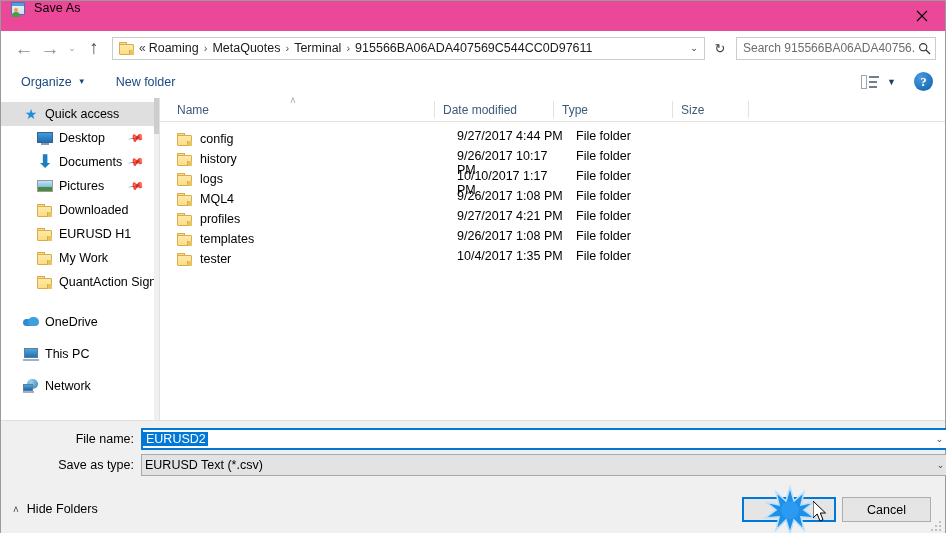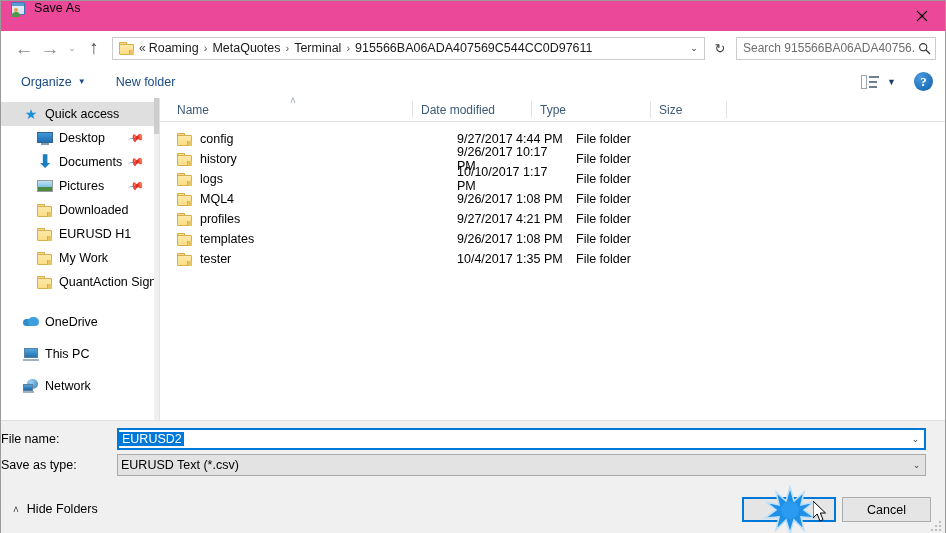--- a/index.html
+++ b/index.html
@@ -270,29 +270,29 @@
     display: flex; align-items: center;
   }
   .col {
     font-size: 12px; color: #3c5a78; height: 23px; display: flex;
     align-items: center; box-sizing: border-box; position: relative;
   }
   .col .divider {
     position: absolute; right: 0; top: 3px; width: 1px; height: 17px;
     background: #e2e2e2;
   }
-  #col-name { width: 253px; padding-left: 17px; }
+  #col-name { width: 275px; padding-left: 17px; }
   #col-date { width: 119px; padding-left: 8px; }
   #col-type { width: 119px; padding-left: 8px; }
   #col-size { width: 76px; padding-left: 8px; }
   #sort-caret {
     position: absolute; left: 130px; top: -3px; font-size: 10px; color: #9aa7b4;
   }
   .frow {
-    height: 20px; display: flex; align-items: center; font-size: 12.5px;
+    height: 20px; display: flex; font-size: 12.5px;
     color: #000000;
   }
   .frow .fname {
     width: 265px; padding-left: 17px; box-sizing: border-box;
     display: flex; align-items: center;
   }
   .frow .fname .folder-ico { width: 15px; height: 13px; margin-right: 8px; flex: none;}
   .frow .fdate { width: 119px; padding-left: 8px; box-sizing: border-box; margin-left: 24px; }
   .frow .ftype { width: 119px; padding-left: 8px; box-sizing: border-box; }
   .frow .fsize { width: 76px; padding-left: 8px; box-sizing: border-box; }
@@ -301,21 +301,21 @@
   #bottom {
     position: absolute; left: 0; top: 419px; width: 944px; height: 113px;
     background: #f0f0f0; border-top: 1px solid #dfdfdf;
   }
   .form-row {
     position: absolute; left: 0; height: 22px; display: flex; align-items: center;
   }
   #row-name { top: 7px; }
   #row-type { top: 33px; }
   .form-label {
-    width: 116px; text-align: left; font-size: 12.5px; color: #000;
+    width: 140px; text-align: right; font-size: 12.5px; color: #000;
     padding-right: 7px; box-sizing: border-box;
   }
   .combo {
     width: 809px; height: 22px; box-sizing: border-box; background: #ffffff;
     display: flex; align-items: center; position: relative;
   }
   #filename-combo { border: 2px solid #0078d7; }
   #filetype-combo { border: 1px solid #a9a9a9; background: #e3e3e3; }
   .combo .value {
     flex: 1 1 auto; font-size: 12.5px; padding-left: 3px; color: #000;

